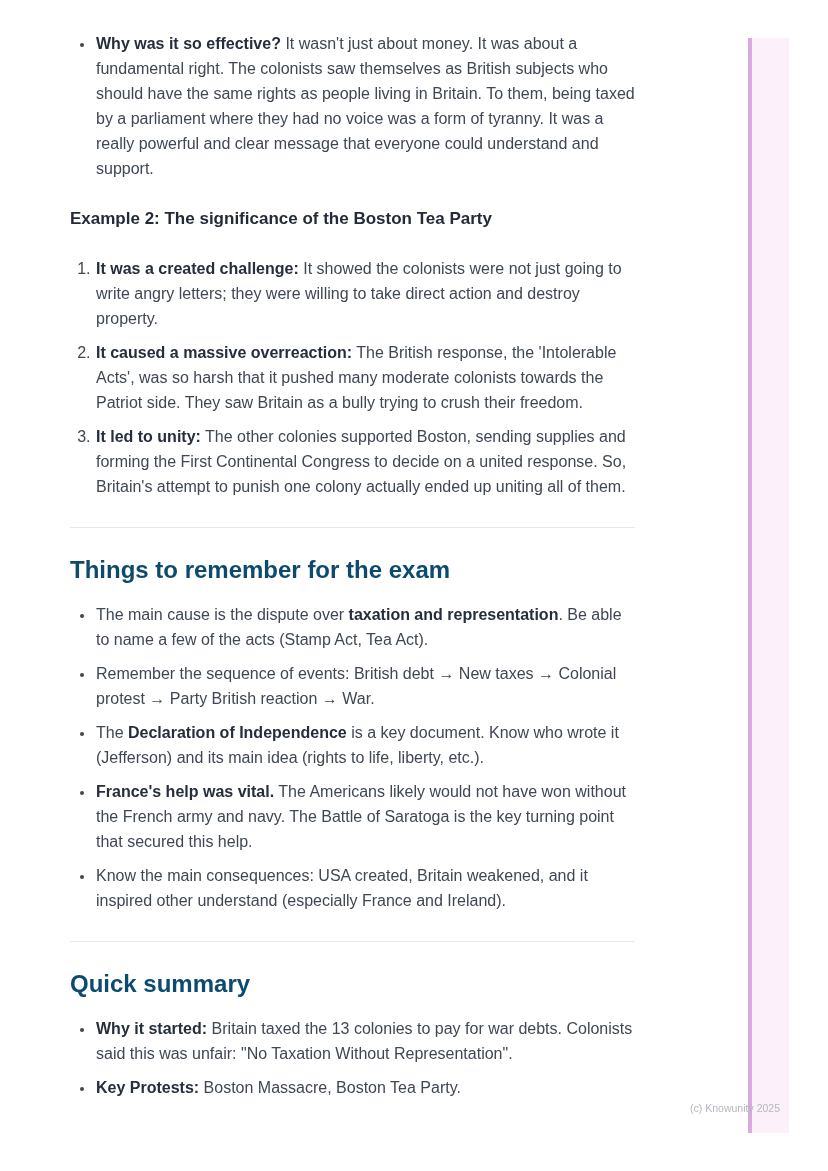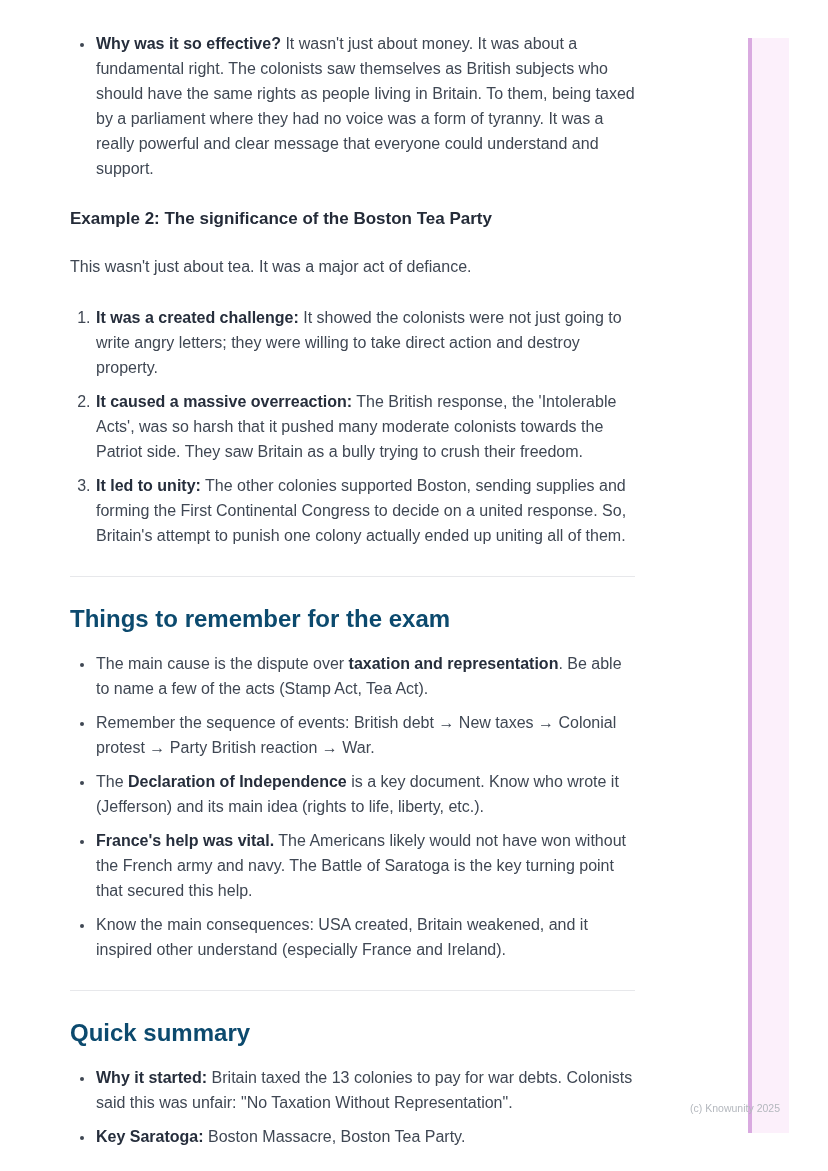--- a/index.html
+++ b/index.html
@@ -88,21 +88,20 @@
 <div class="page">
 
   <div class="content">
 
     <ul class="bullets">
         <li><strong>Why was it so effective?</strong><span> It wasn't just about money. It was about a fundamental right. The colonists saw themselves as British subjects who should have the same rights as people living in Britain. To them, being taxed by a parliament where they had no voice was a form of tyranny. It was a really powerful and clear message that everyone could understand and support.</span></li>
       </ul>
 
     <h3 class="sub-heading">Example 2: The significance of the Boston Tea Party</h3>
 
-    <p class="lead">This wasn't just about tea. It was a major act of defiance.</p>
 
     <ol class="points">
         <li><strong>It was a created challenge:</strong><span> It showed the colonists were not just going to write angry letters; they were willing to take direct action and destroy property.</span></li>
         <li><strong>It caused a massive overreaction:</strong><span> The British response, the 'Intolerable Acts', was so harsh that it pushed many moderate colonists towards the Patriot side. They saw Britain as a bully trying to crush their freedom.</span></li>
         <li><strong>It led to unity:</strong><span> The other colonies supported Boston, sending supplies and forming the First Continental Congress to decide on a united response. So, Britain's attempt to punish one colony actually ended up uniting all of them.</span></li>
       </ol>
 
     <hr class="divider">
 
     <h2 class="section-heading">Things to remember for the exam</h2>
@@ -114,21 +113,21 @@
         <li><strong>France's help was vital.</strong><span> The Americans likely would not have won without the French army and navy. The Battle of Saratoga is the key turning point that secured this help.</span></li>
         <li><span>Know the main consequences: USA created, Britain weakened, and it inspired other understand (especially France and Ireland).</span></li>
       </ul>
 
     <hr class="divider">
 
     <h2 class="section-heading">Quick summary</h2>
 
     <ul class="bullets after-heading">
         <li><strong>Why it started:</strong><span> Britain taxed the 13 colonies to pay for war debts. Colonists said this was unfair: "No Taxation Without Representation".</span></li>
-        <li><strong>Key Saratoga:</strong><span> Boston Massacre, Boston Tea Party.</span></li>
+        <li><strong>Key Protests:</strong><span> Boston Massacre, Boston Tea Party.</span></li>
       </ul>
 
   </div>
 
   <div class="side-panel"></div>
   <div class="side-line"></div>
 
   <div class="watermark">(c) Knowunity 2025</div>
 
 </div>

